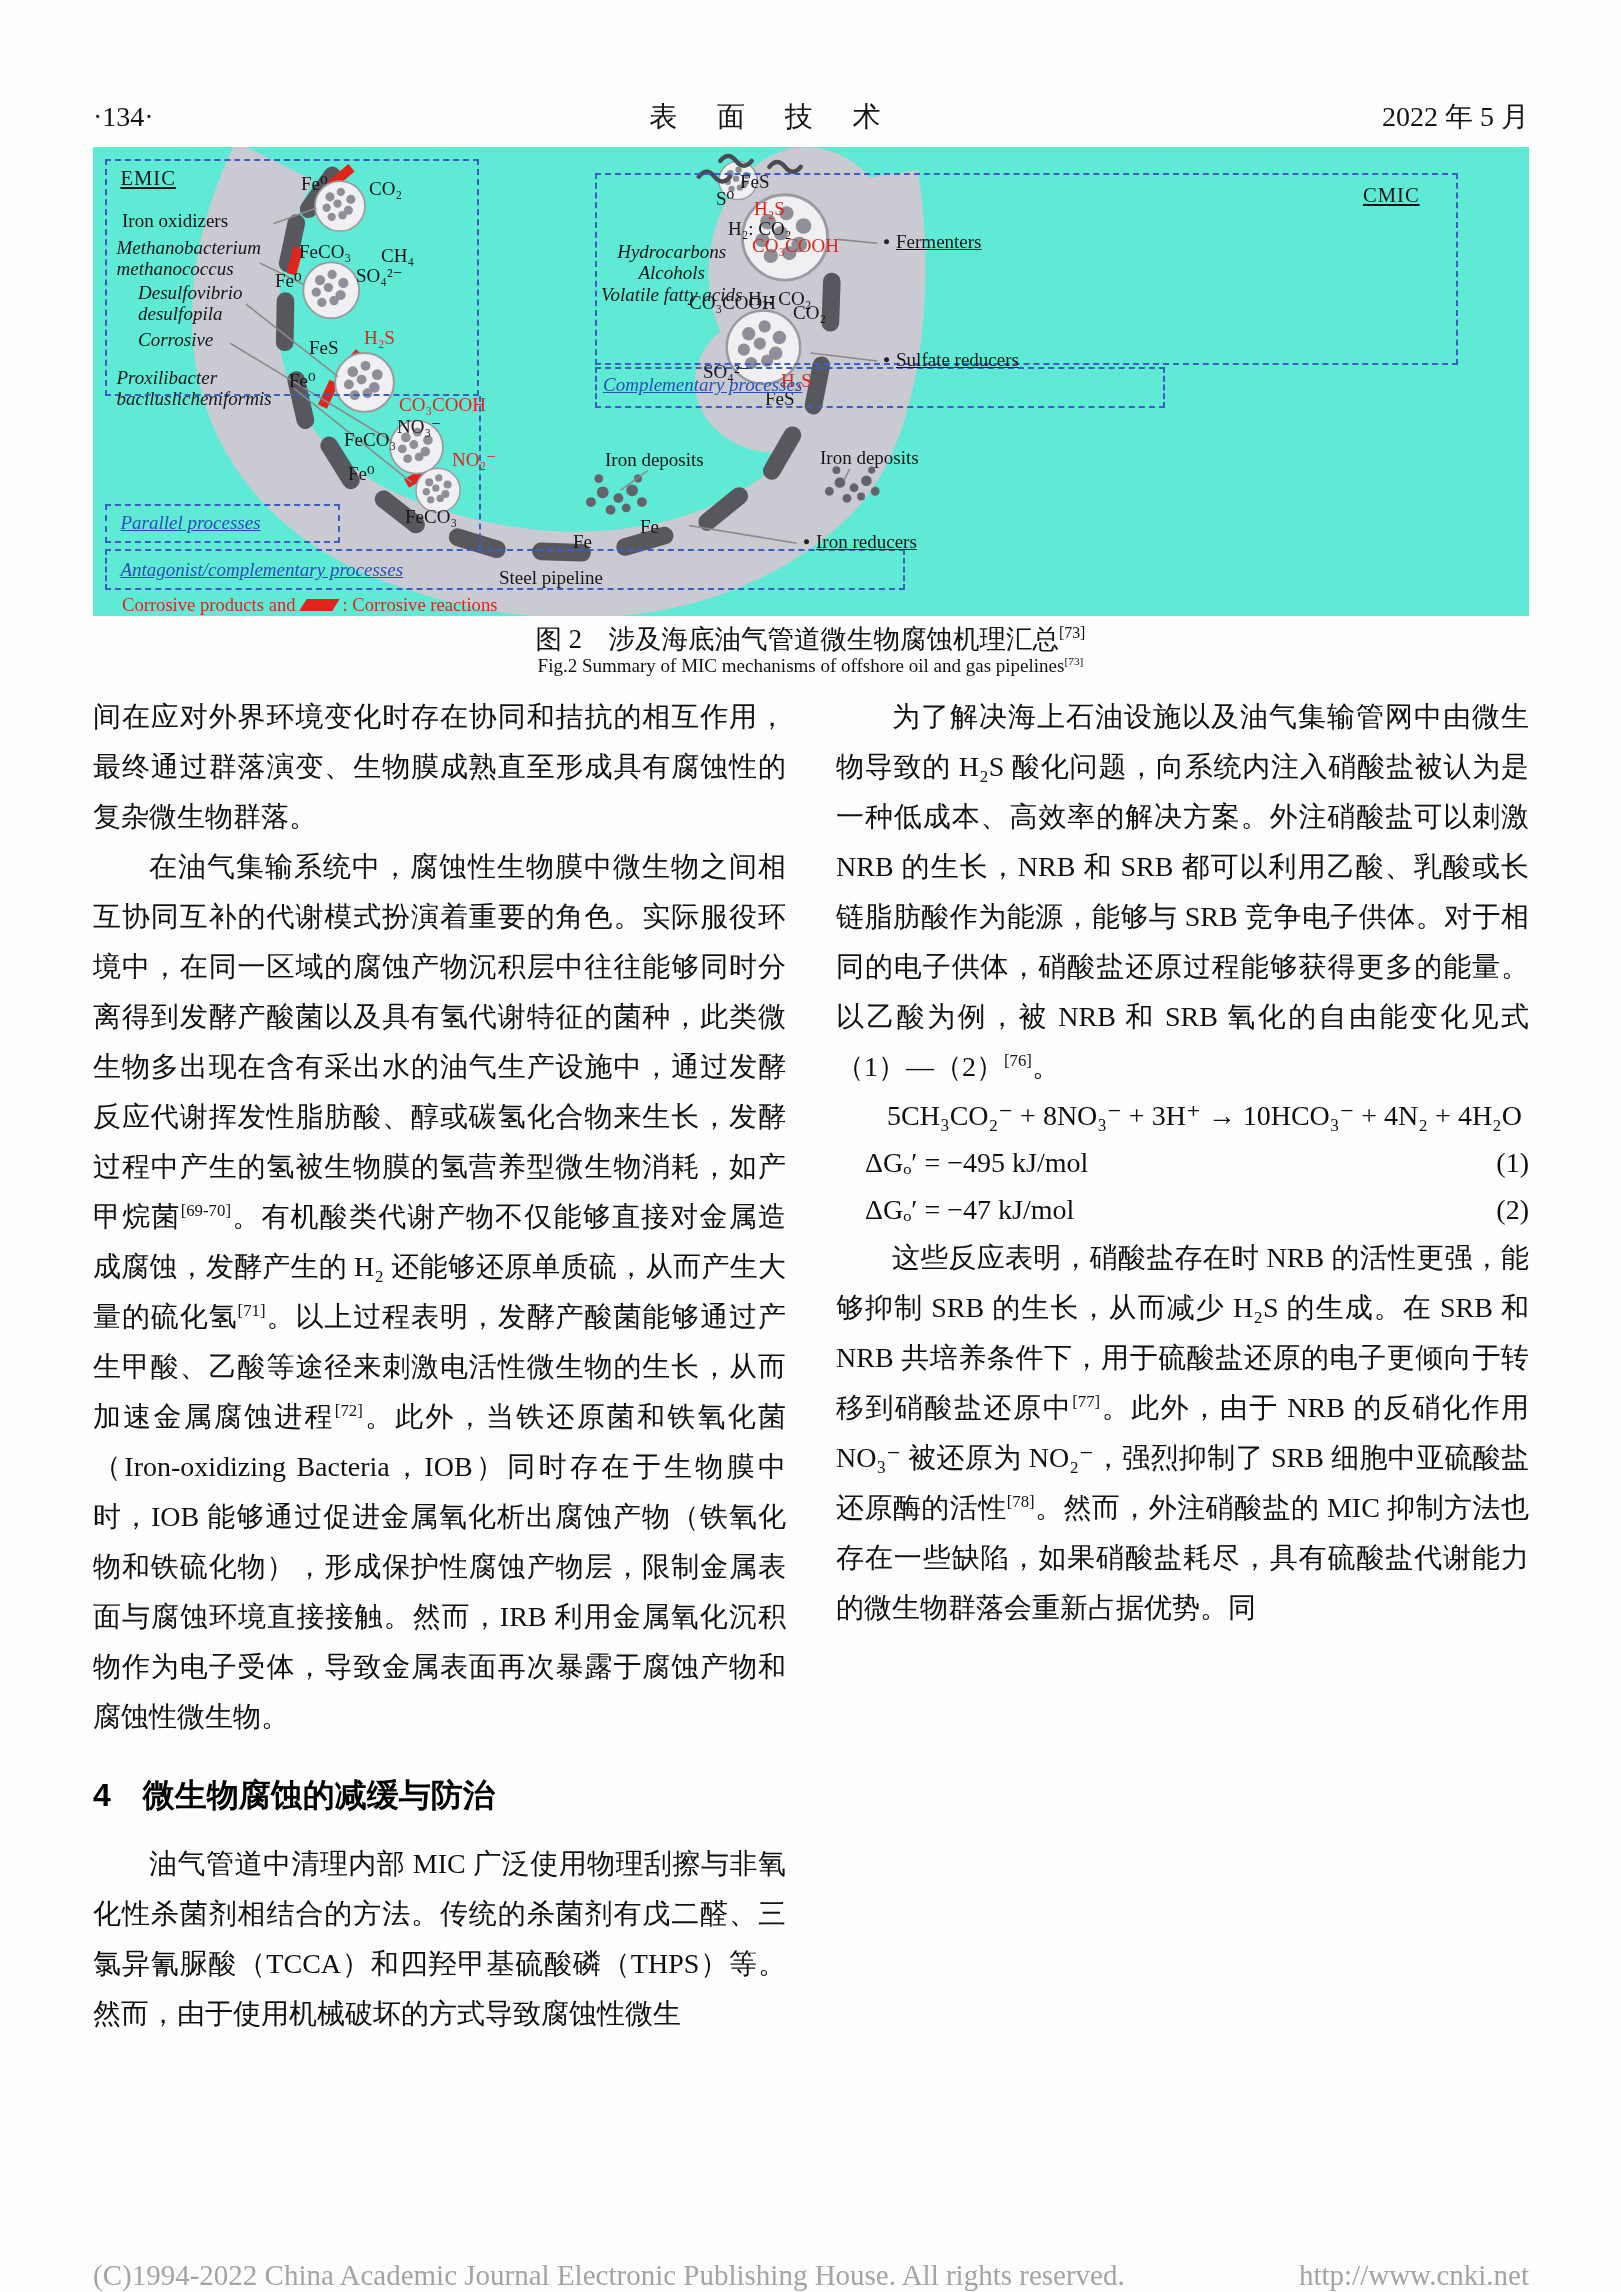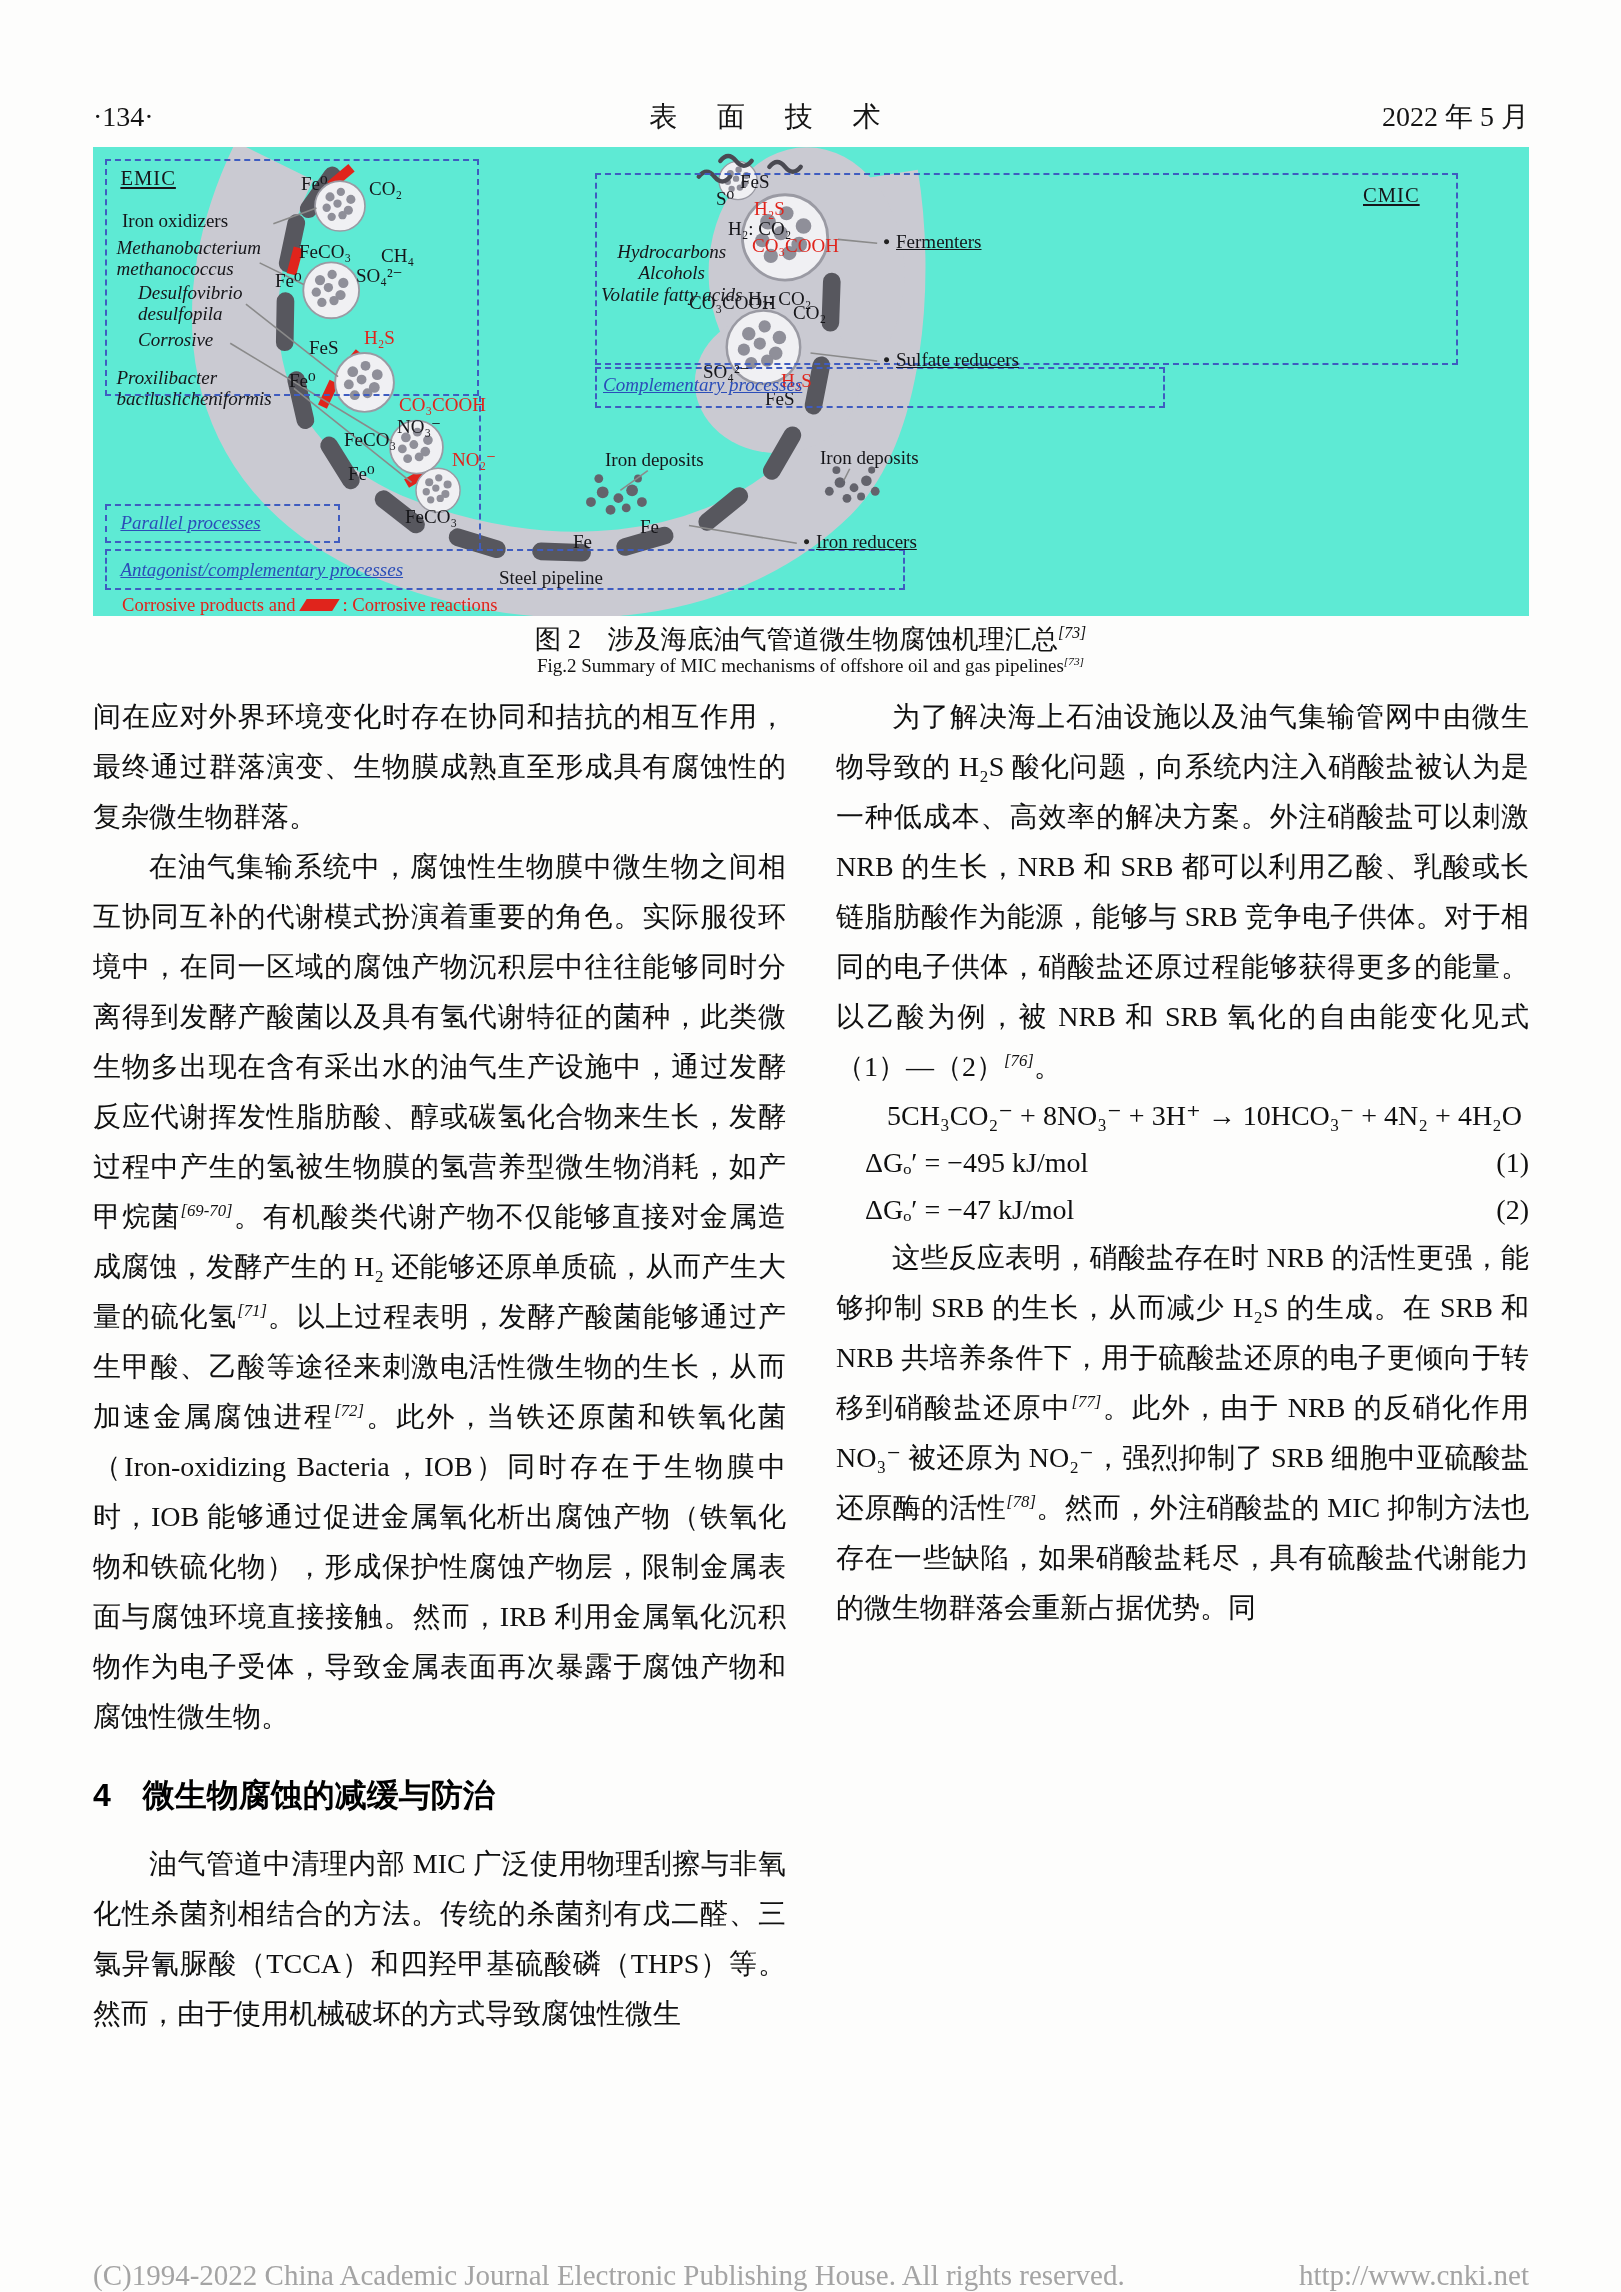--- a/index.html
+++ b/index.html
@@ -25,21 +25,21 @@
   .legend{position:absolute;left:29px;top:447px;display:flex;align-items:center;gap:7px;
           font-size:18.6px;color:#e0241c;}
   .legend .swatch{display:inline-block;width:33px;height:11.8px;background:#e0241c;transform:skewX(-32deg);}
   
   .caption{position:absolute;left:0;right:0;text-align:center;color:#111;}
   
   .col{position:absolute;top:692px;width:693px;font-size:28px;line-height:50px;text-align:justify;
        text-justify:inter-ideograph;color:#101010;}
   .col p{margin:0;}
   .col p.ind{text-indent:2em;}
-  sup{font-size:.6em;line-height:0;font-style:italic;}
+  sup{font-size:.6em;line-height:0;}
   .sec-head{font-family:"Liberation Sans","DejaVu Sans",sans-serif;font-weight:bold;font-size:32px;
             margin:33px 0 23.5px 0;line-height:1.25;color:#000;}
   .eq{line-height:47px;}
   .eq .eq-formula{padding-left:51px;}
   .eq .eq-row{display:flex;justify-content:space-between;padding-left:29px;}
   
   .footer{position:absolute;left:93px;right:92px;top:2239px;display:flex;justify-content:space-between;
           color:#a4a4a4;font-size:29px;margin-top:20px;}
 </style>
 </head>

